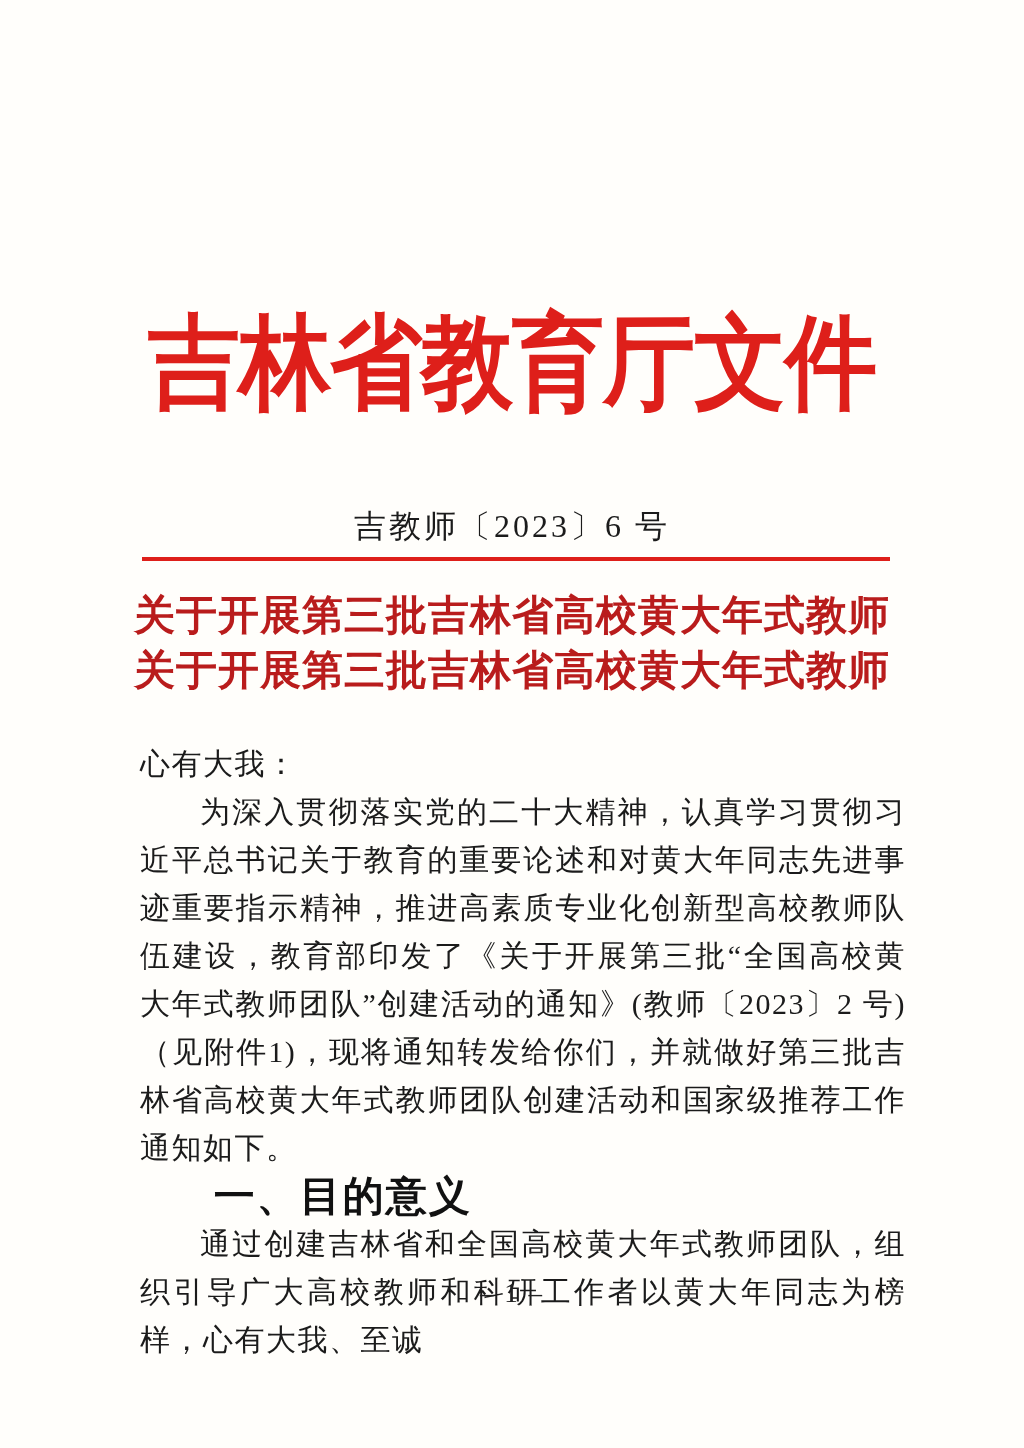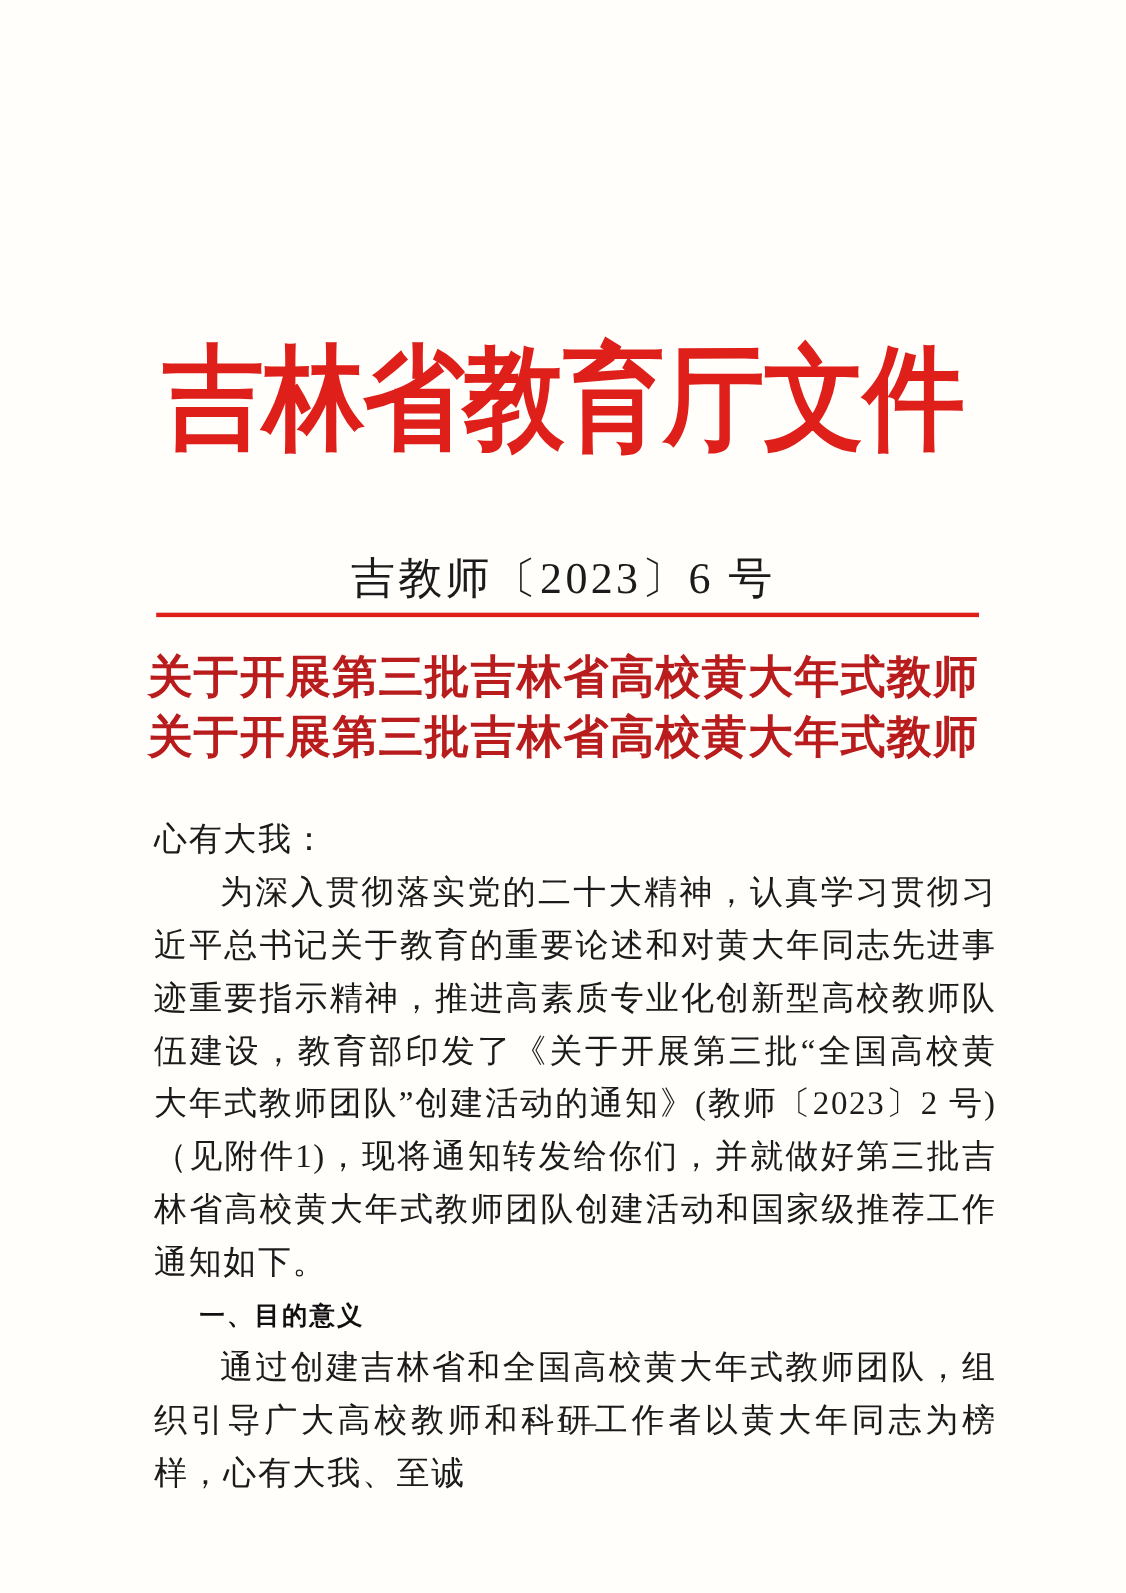--- a/index.html
+++ b/index.html
@@ -32,21 +32,21 @@
     transform-origin: center;
     white-space: nowrap;
   }
   .doc-number {
     position: absolute;
     top: 506px;
     left: 0;
     right: 0;
     text-align: center;
     font-family: "Liberation Serif", serif;
-    font-size: 40px;
+    font-size: 32px;
     line-height: 40px;
     letter-spacing: 3px;
     color: var(--ink, #1b1b1b);
     white-space: nowrap;
   }
   .red-line {
     position: absolute;
     top: 557px;
     left: 142px;
     width: 748px;
@@ -86,21 +86,21 @@
   }
   .body-text p {
     margin: 0;
   }
   .para-indent {
     text-indent: 2em;
   }
   .section-heading {
     font-family: "Liberation Sans", sans-serif;
     font-weight: 700;
-    font-size: 23px;
+    font-size: 41px;
     text-indent: 1.8em;
     letter-spacing: 2px;
     color: #111111;
   }
   .page-number {
     position: absolute;
     top: 1278px;
     left: 0;
     right: 0;
     text-align: center;

